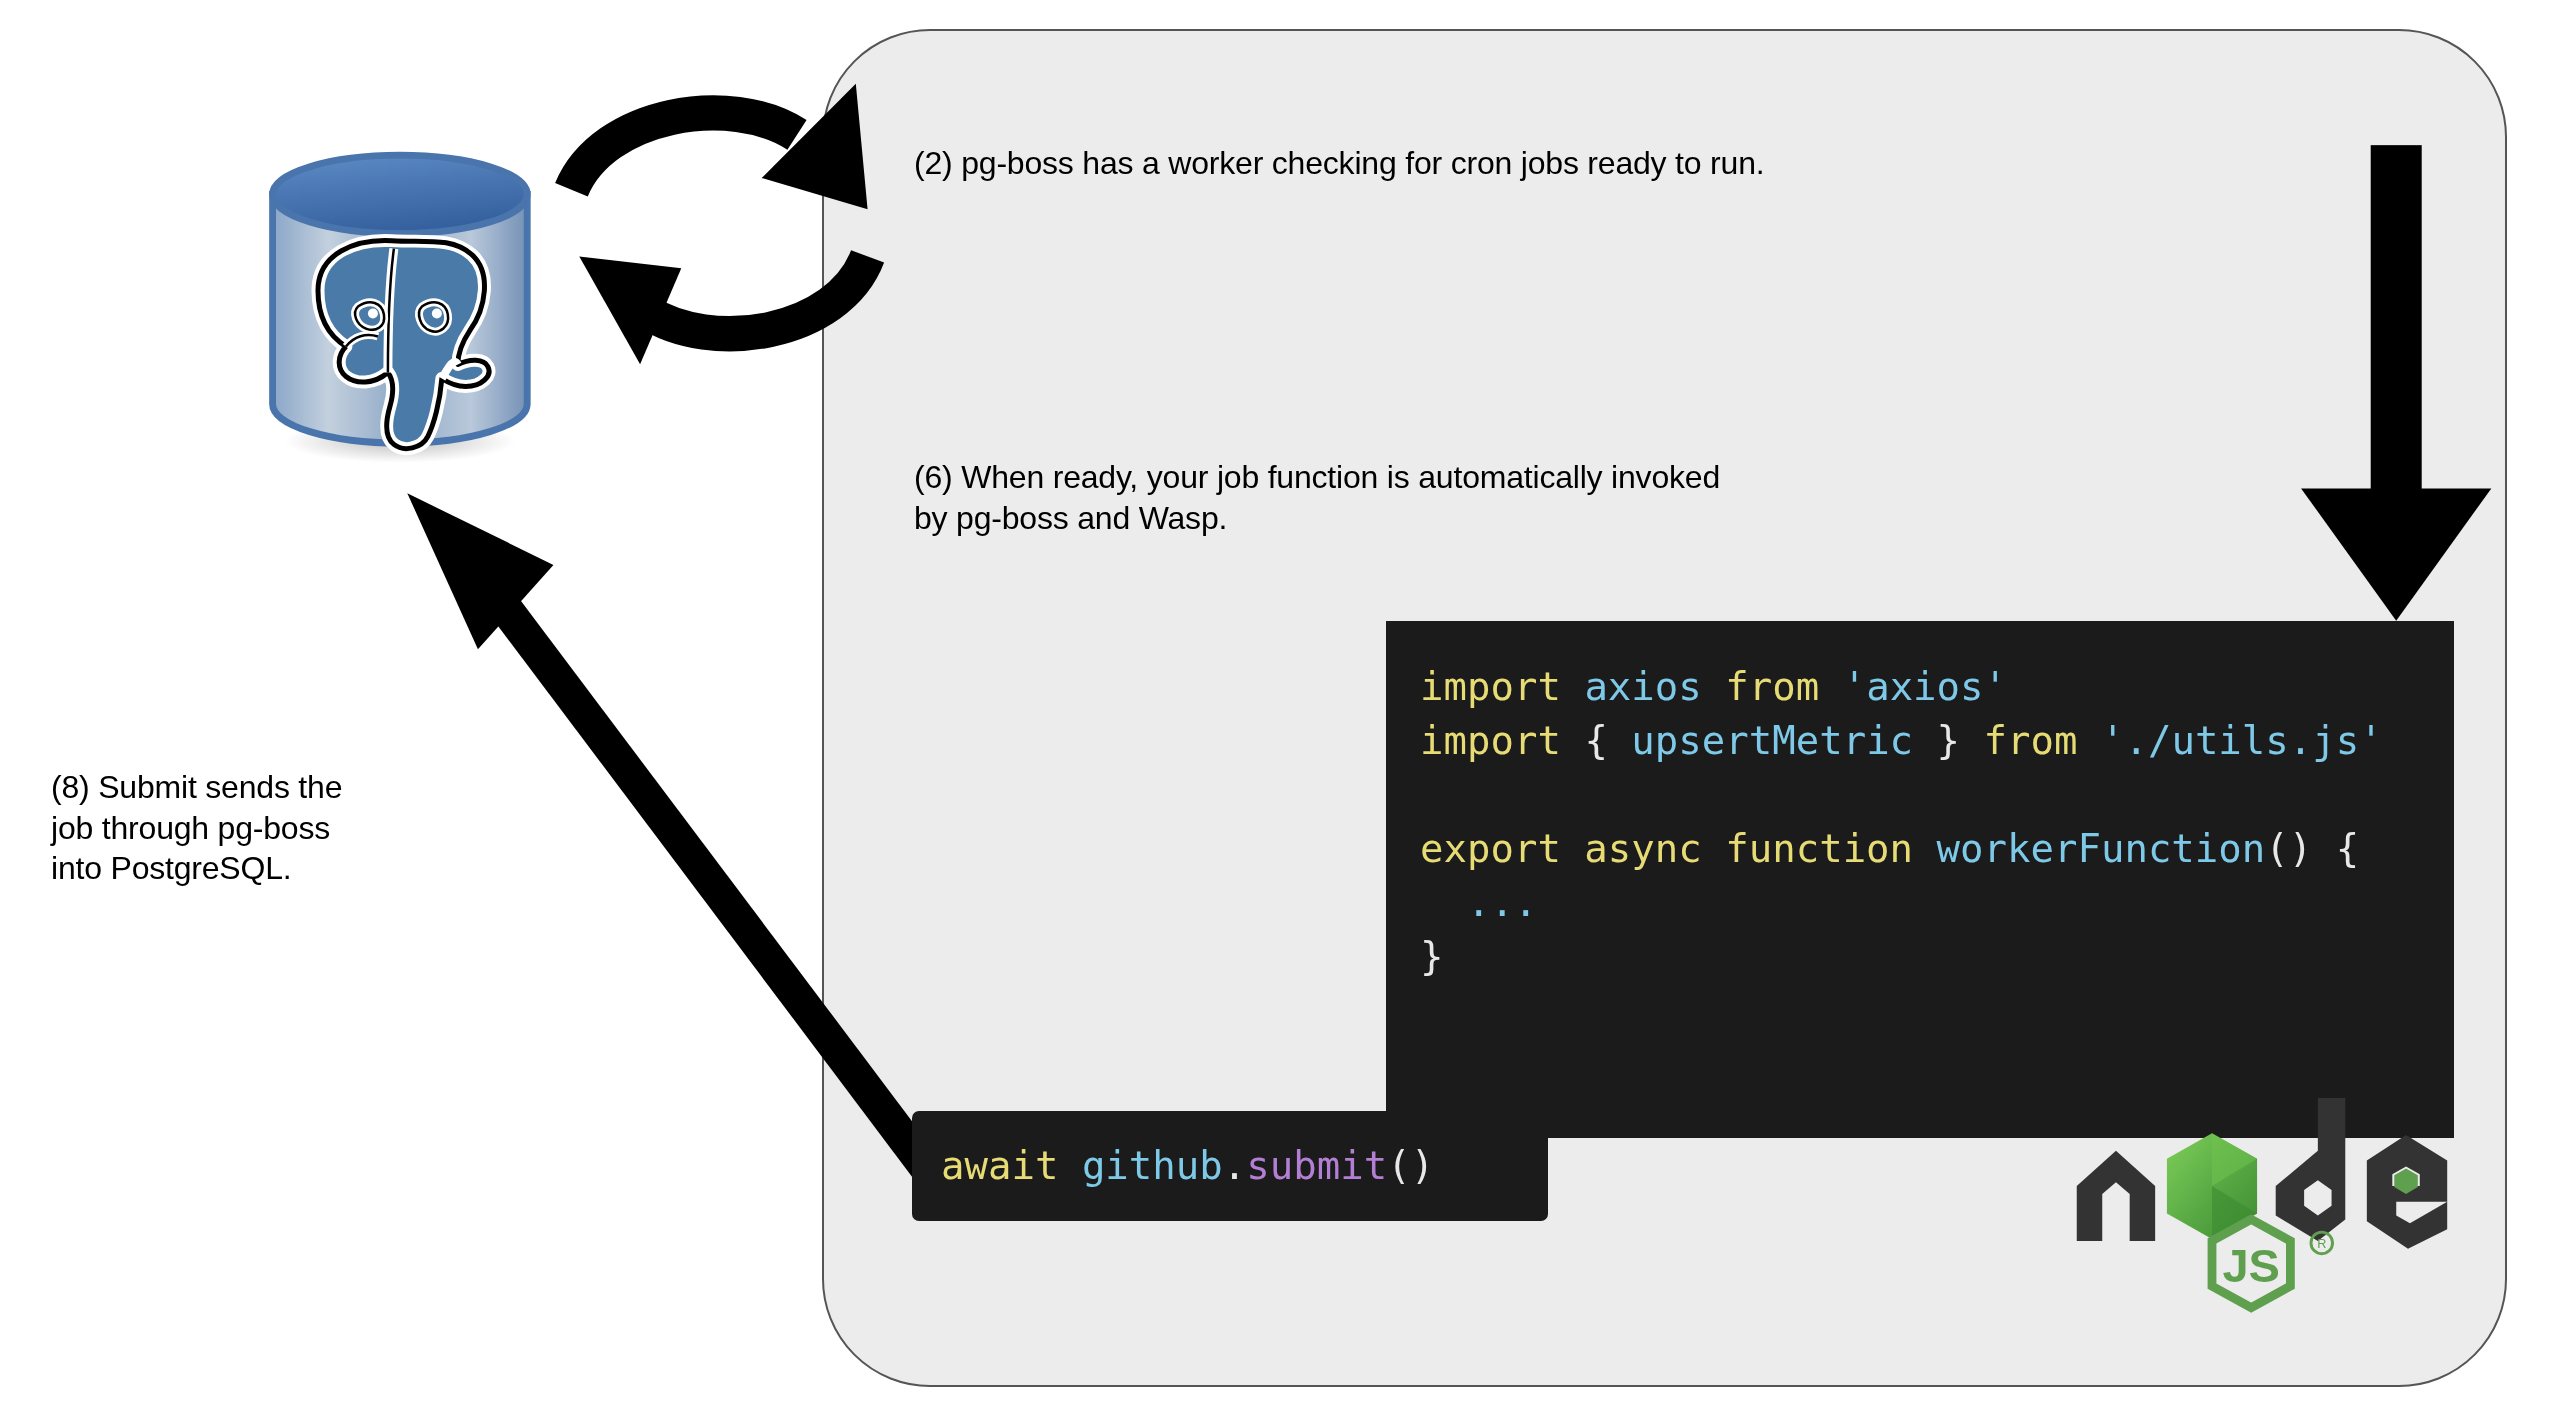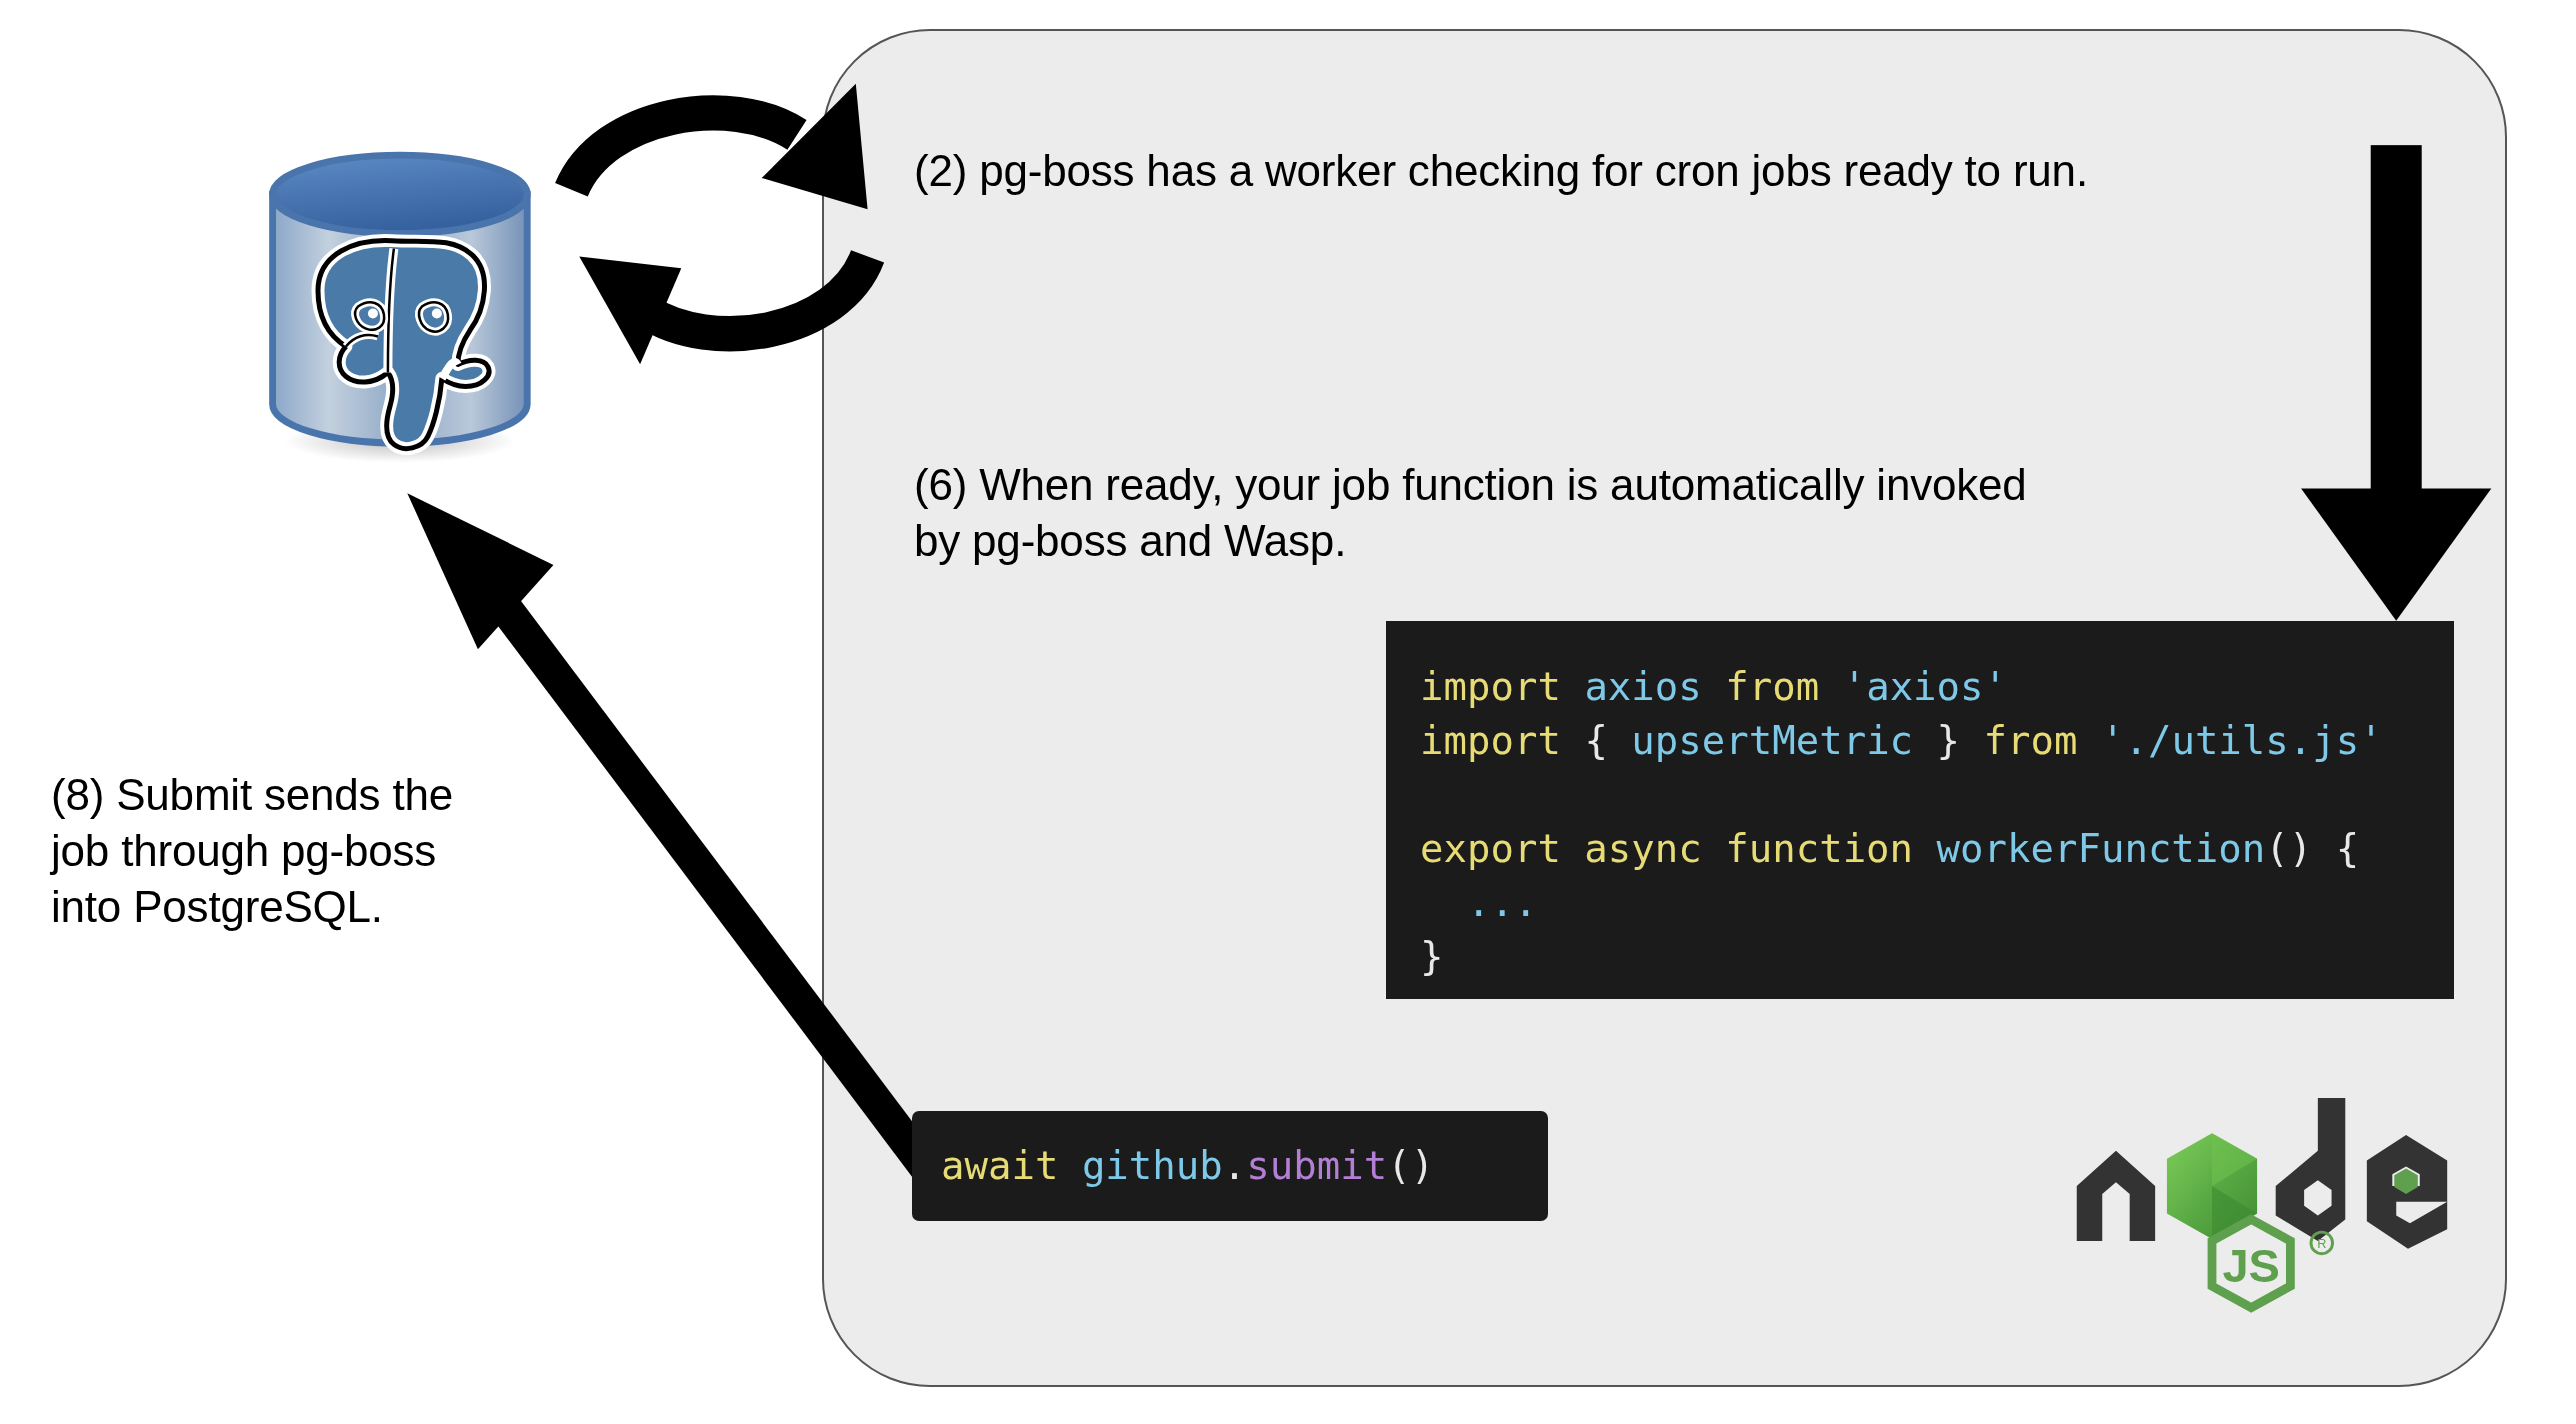--- a/index.html
+++ b/index.html
@@ -28,21 +28,21 @@
     background: #ececec;
     border: 2.9px solid #555555;
     border-radius: 108px;
     box-sizing: border-box;
   }
 
   
   .note {
     position: absolute;
     color: #000000;
-    font-size: 44px;
+    font-size: 32px;
     line-height: 1.27;
     white-space: pre-line;
     letter-spacing: -0.2px;
   }
   .note-1 { left: 51px; top: 767px; width: 589px; }
   .note-2 { left: 914px; top: 143px; width: 1530px; }
   .note-3 { left: 914px; top: 457px; width: 1432px; }
 
   
   .code-block {
@@ -50,21 +50,21 @@
     background: #1b1b1b;
     font-family: "DejaVu Sans Mono", monospace;
     color: #d4d4d4;
     white-space: pre;
     box-sizing: border-box;
   }
   .code-main {
     left: 1386px;
     top: 621px;
     width: 1068px;
-    height: 378px;
+    height: 517px;
     font-size: 39px;
     line-height: 54px;
     padding: 39px 0 12px 34px;
   }
   .code-submit {
     left: 912px;
     top: 1111px;
     width: 636px;
     height: 110px;
     font-size: 39px;

